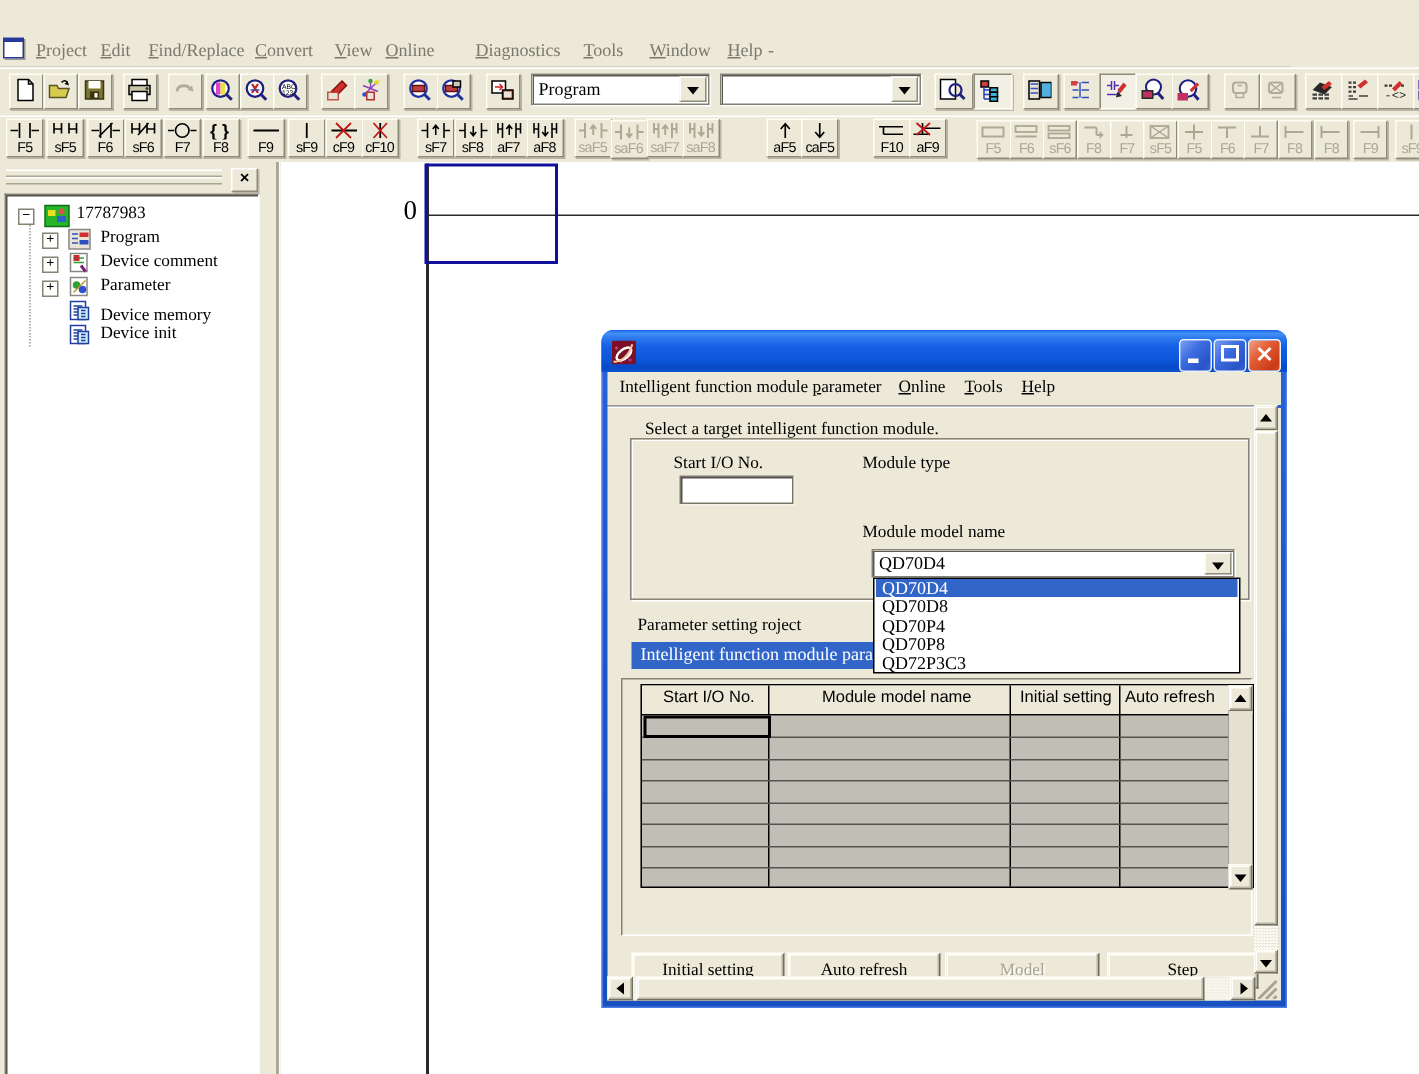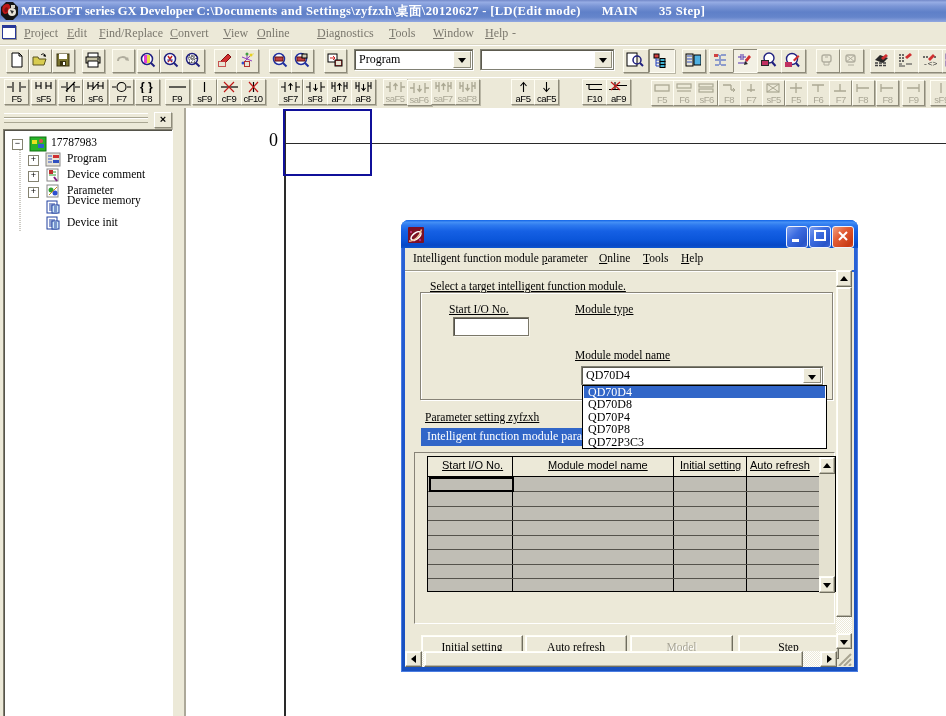--- a/index.html
+++ b/index.html
@@ -66,40 +66,29 @@
 #dclient{left:4px;top:52px;width:449px;height:395px;background:#ece9d8;}
 
 .sbtn{position:absolute;background:#ece9d8;border:1px solid;border-color:#fffef4 #716f60 #716f60 #fffef4;box-shadow:inset -1px -1px 0 #b9b6a5, inset 1px 1px 0 #fff;}
 .sbtn:after{content:"";position:absolute;border:4px solid transparent;}
 .sbtn.up:after{left:3px;top:1px;border-bottom:5px solid #000;}
 .sbtn.dn:after{left:3px;top:6px;border-top:5px solid #000;}
 .sbtn.lf:after{left:1px;top:3px;border-right:5px solid #000;}
 .sbtn.rt:after{left:6px;top:3px;border-left:5px solid #000;}
 .track{position:absolute;background-image:conic-gradient(#fff 25%,#ece9d8 0 50%,#fff 0 75%,#ece9d8 0);background-size:2px 2px;}
 .gbox{position:absolute;border:1px solid #878377;box-shadow:1px 1px 0 #fff, inset 1px 1px 0 #fff;}
-.lbl{position:absolute;font-size:11.5px;color:#000;white-space:pre;text-decoration:underline;}
+.lbl{position:absolute;font-size:11.5px;color:#000;white-space:pre;}
 .sfield{position:absolute;background:#fff;border:1px solid #7a7768;box-shadow:inset 1px 1px 0 #54524a, 1px 1px 0 #f6f4ea;}
 .btn{position:absolute;background:#ece9d8;border:1px solid;border-color:#fffef4 #6f6d5e #6f6d5e #fffef4;box-shadow:inset -1px -1px 0 #b9b6a5, inset 1px 1px 0 #fff;
  font-size:11.5px;text-align:center;color:#000;line-height:23px;}
 </style>
 </head>
 <body>
 <div id="scr">
 
-  <div class="ab" id="title">
-    <svg class="ab" style="left:1px;top:2px" width="17" height="18">
-      <path d="M5 0h7l5 5v8l-5 5H5l-5-5V5z" fill="#151515"></path>
-      <path d="M2 4c3-3 6-3 7 0 1 4-2 8-5 8-2 0-4-4-2-8z" fill="#c01818"></path>
-      <path d="M4 6c1-1 3-1 3 1s-2 4-3 3-1-3 0-4z" fill="#801010"></path>
-      <circle cx="11" cy="10" r="4" fill="#e8e4d8"></circle>
-      <path d="M9 8l4 1-2 3z" fill="#303030"></path>
-      <rect x="10" y="3" width="4" height="3" fill="#d8d4c8"></rect>
-    </svg>
-    <span class="ab txt"><span style="letter-spacing:-0.06px">MELSOFT series GX Developer </span><span style="letter-spacing:0.34px">C:\Documents and Settings\zyfzxh\桌面\20120627 - [LD(Edit mode)      MAIN      35 Step]</span></span>
-  </div>
 
   <div class="ab" id="menubar">
     <div class="ab" style="left:2px;top:3px;width:12px;height:10px;background:#fff;border:1px solid #283898;border-top:3px solid #283898;box-shadow:1px 1px 0 #9a978a"></div>
     <span class="mi" style="left:24px"><u>P</u>roject</span>
     <span class="mi" style="left:67px"><u>E</u>dit</span>
     <span class="mi" style="left:99px"><u>F</u>ind/Replace</span>
     <span class="mi" style="left:170px"><u>C</u>onvert</span>
     <span class="mi" style="left:223px"><u>V</u>iew</span>
     <span class="mi" style="left:257px"><u>O</u>nline</span>
     <span class="mi" style="left:317px"><u>D</u>iagnostics</span>
@@ -585,21 +574,21 @@
       <circle cx="10" cy="10" r="2.5" fill="#3050d0"></circle>
       <path d="M4 12l8-8" stroke="#c09020"></path>
     </svg>
     <div class="trow" style="left:63px;top:54px">Parameter</div>
     <svg class="ab" style="left:41px;top:69px" width="17" height="17">
       <rect x="2" y="2" width="10" height="12" fill="#fff" stroke="#2040a0"></rect>
       <path d="M4 5h6M4 7h6M4 9h6M4 11h4" stroke="#2040a0"></path>
       <rect x="7" y="6" width="7" height="8" fill="#d0e8f8" stroke="#2040a0"></rect>
       <path d="M9 8h3M9 10h3M9 12h3" stroke="#2040a0"></path>
     </svg>
-    <div class="trow" style="left:63px;top:64px">Device memory</div>
+    <div class="trow" style="left:63px;top:74px">Device memory</div>
     <svg class="ab" style="left:41px;top:85px" width="17" height="17">
       <rect x="2" y="2" width="10" height="12" fill="#fff" stroke="#2040a0"></rect>
       <path d="M4 5h6M4 7h6M4 9h6M4 11h4" stroke="#2040a0"></path>
       <rect x="7" y="6" width="7" height="8" fill="#d0e8f8" stroke="#2040a0"></rect>
       <path d="M9 8h3M9 10h3M9 12h3" stroke="#2040a0"></path>
     </svg>
     <div class="trow" style="left:63px;top:86px">Device init</div>
   </div>
   <div class="ab" id="vsep"></div>
 
@@ -645,21 +634,21 @@
       <span class="lbl" style="left:22px;top:8px;background:#ece9d8;padding:0 3px">Select a target intelligent function module.</span>
       <span class="lbl" style="left:44px;top:31px">Start I/O No.</span>
       <div class="sfield" style="left:48px;top:45px;width:74px;height:17px"></div>
       <span class="lbl" style="left:170px;top:31px">Module type</span>
       <span class="lbl" style="left:170px;top:77px">Module model name</span>
       <div class="combo" style="left:176px;top:94px;width:240px;height:17px">
         <span class="ctx" style="top:1px">QD70D4</span>
         <span class="ar"></span>
       </div>
 
-      <span class="lbl" style="left:20px;top:139px">Parameter setting zyfzxh</span>
+      <span class="lbl" style="left:20px;top:139px">Parameter setting roject</span>
       <div class="ab" style="left:16px;top:156px;width:161px;height:18px;background:#3166c8;color:#fff;font-size:12px;white-space:nowrap;overflow:hidden">
         <span style="position:absolute;left:6px;top:1px">Intelligent function module parameter</span>
       </div>
 
       <div class="ab" style="left:9px;top:180px;width:419px;height:170px;border:1px solid;border-color:#878377 #fff #fff #878377"></div>
 
       <div class="ab" id="tbl" style="left:22px;top:184px;width:409px;height:136px;border:1px solid #000;background:#c0beb5;box-sizing:border-box">
         <div class="ab" style="left:0;top:0;width:407px;height:19px;background:#ece9d8;border-bottom:1px solid #000"></div>
         <span class="lbl" style="left:14px;top:2px;font-family:'Liberation Sans',sans-serif;font-size:11px">Start I/O No.</span>
         <span class="lbl" style="left:120px;top:2px;font-family:'Liberation Sans',sans-serif;font-size:11px">Module model name</span>

